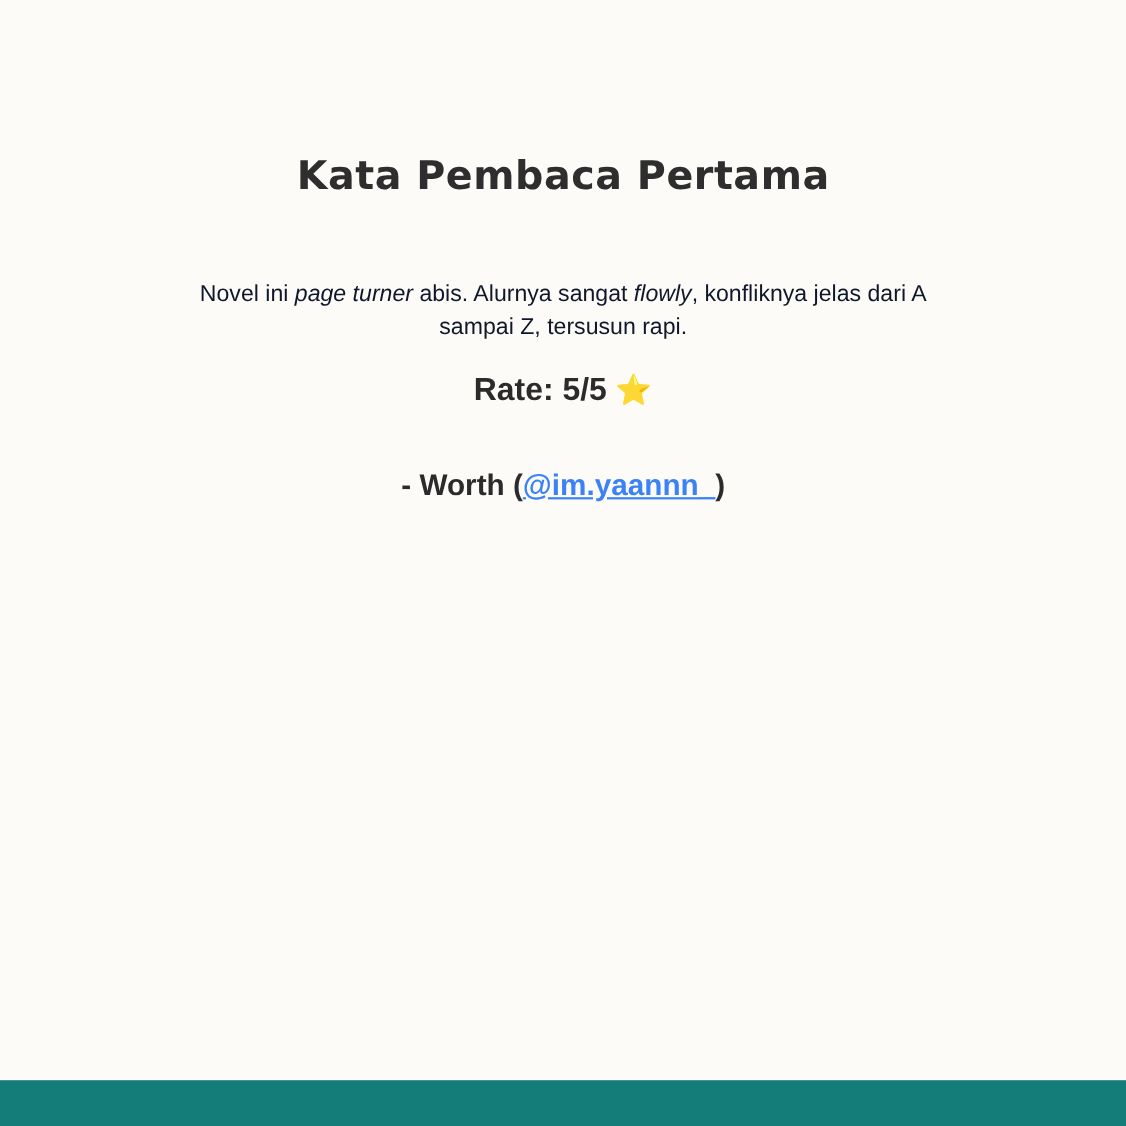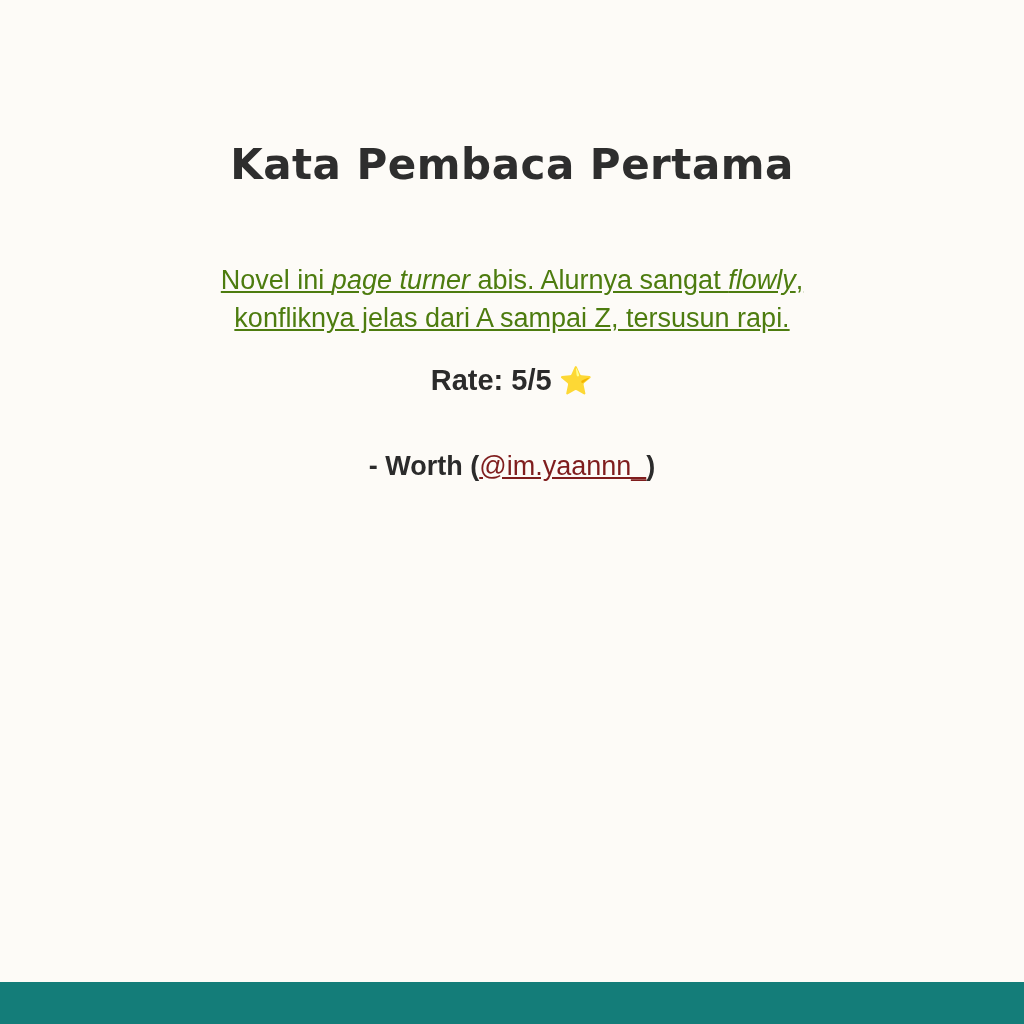--- a/index.html
+++ b/index.html
@@ -19,40 +19,39 @@
     height: 1024px;
     box-sizing: border-box;
     display: flex;
     flex-direction: column;
     align-items: center;
     position: relative;
     background: #fdfbf7;
   }
   .title {
     margin-top: 140px;
-    font-size: 42px;
+    font-size: 36px;
     font-weight: bold;
     color: #2e2e2e;
     letter-spacing: 0.5px;
     text-align: center;
     font-family: "DejaVu Sans", sans-serif;
   }
   .body-block {
     width: 700px;
     margin: 0 auto;
     text-align: center;
     color: #2b2b2b;
   }
   .para {
-    font-size: 27px;
+    font-size: 21px;
     line-height: 1.42;
     margin: 0 0 26px 0;
     text-align: center;
-    color: #4d7c0f;
-    text-decoration: underline;
+    color: #0f172a;
   }
   .para.first {
     margin-top: 72px;
   }
   .para em {
     font-style: italic;
   }
   .para strong {
     font-weight: bold;
   }
@@ -69,22 +68,22 @@
   }
   .credit {
     font-size: 27px;
     font-weight: bold;
     color: #2b2b2b;
     text-align: center;
     margin-top: 54px;
   }
   .handle {
     text-decoration: underline;
-    font-weight: normal;
-    color: #7f1d1d;
+    font-weight: bold;
+    color: #3b82f6;
   }
   .footer-bar {
     position: absolute;
     left: 0;
     bottom: 0;
     width: 1024px;
     height: 42px;
     background: #147d79;
   }
 </style>

